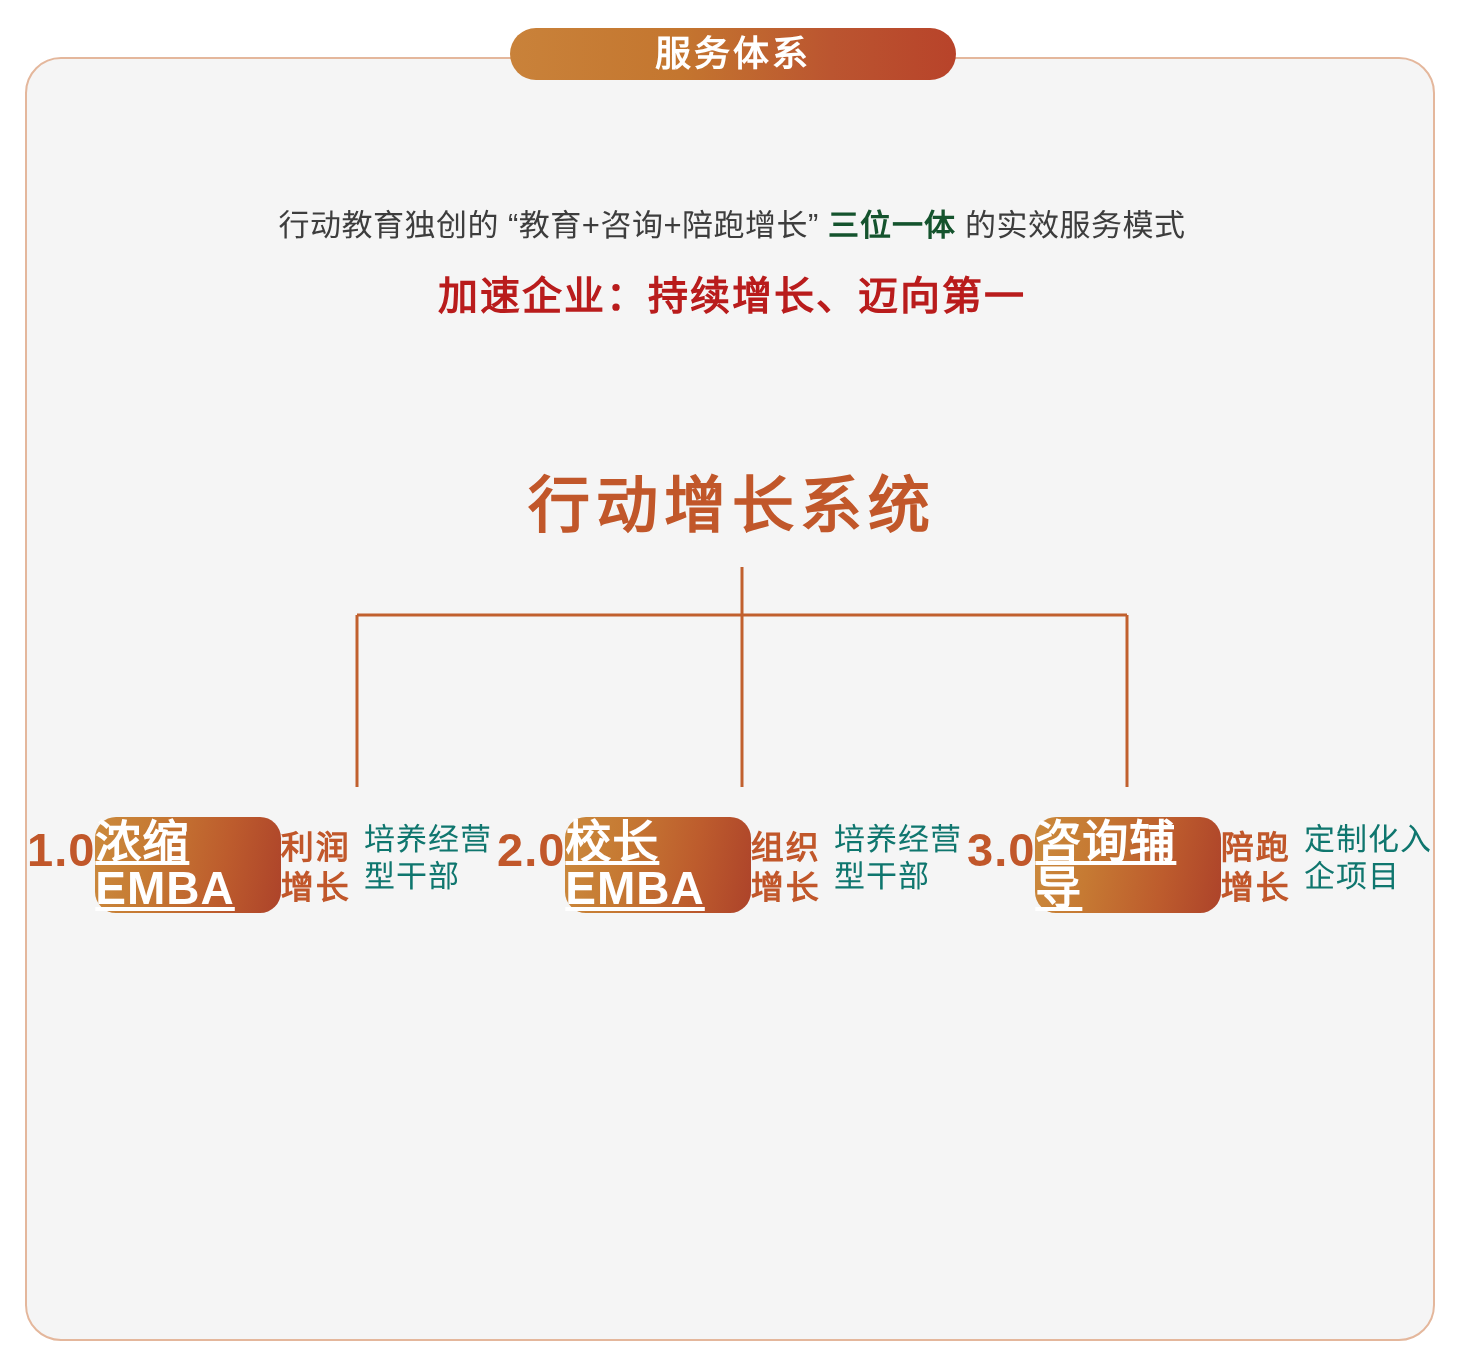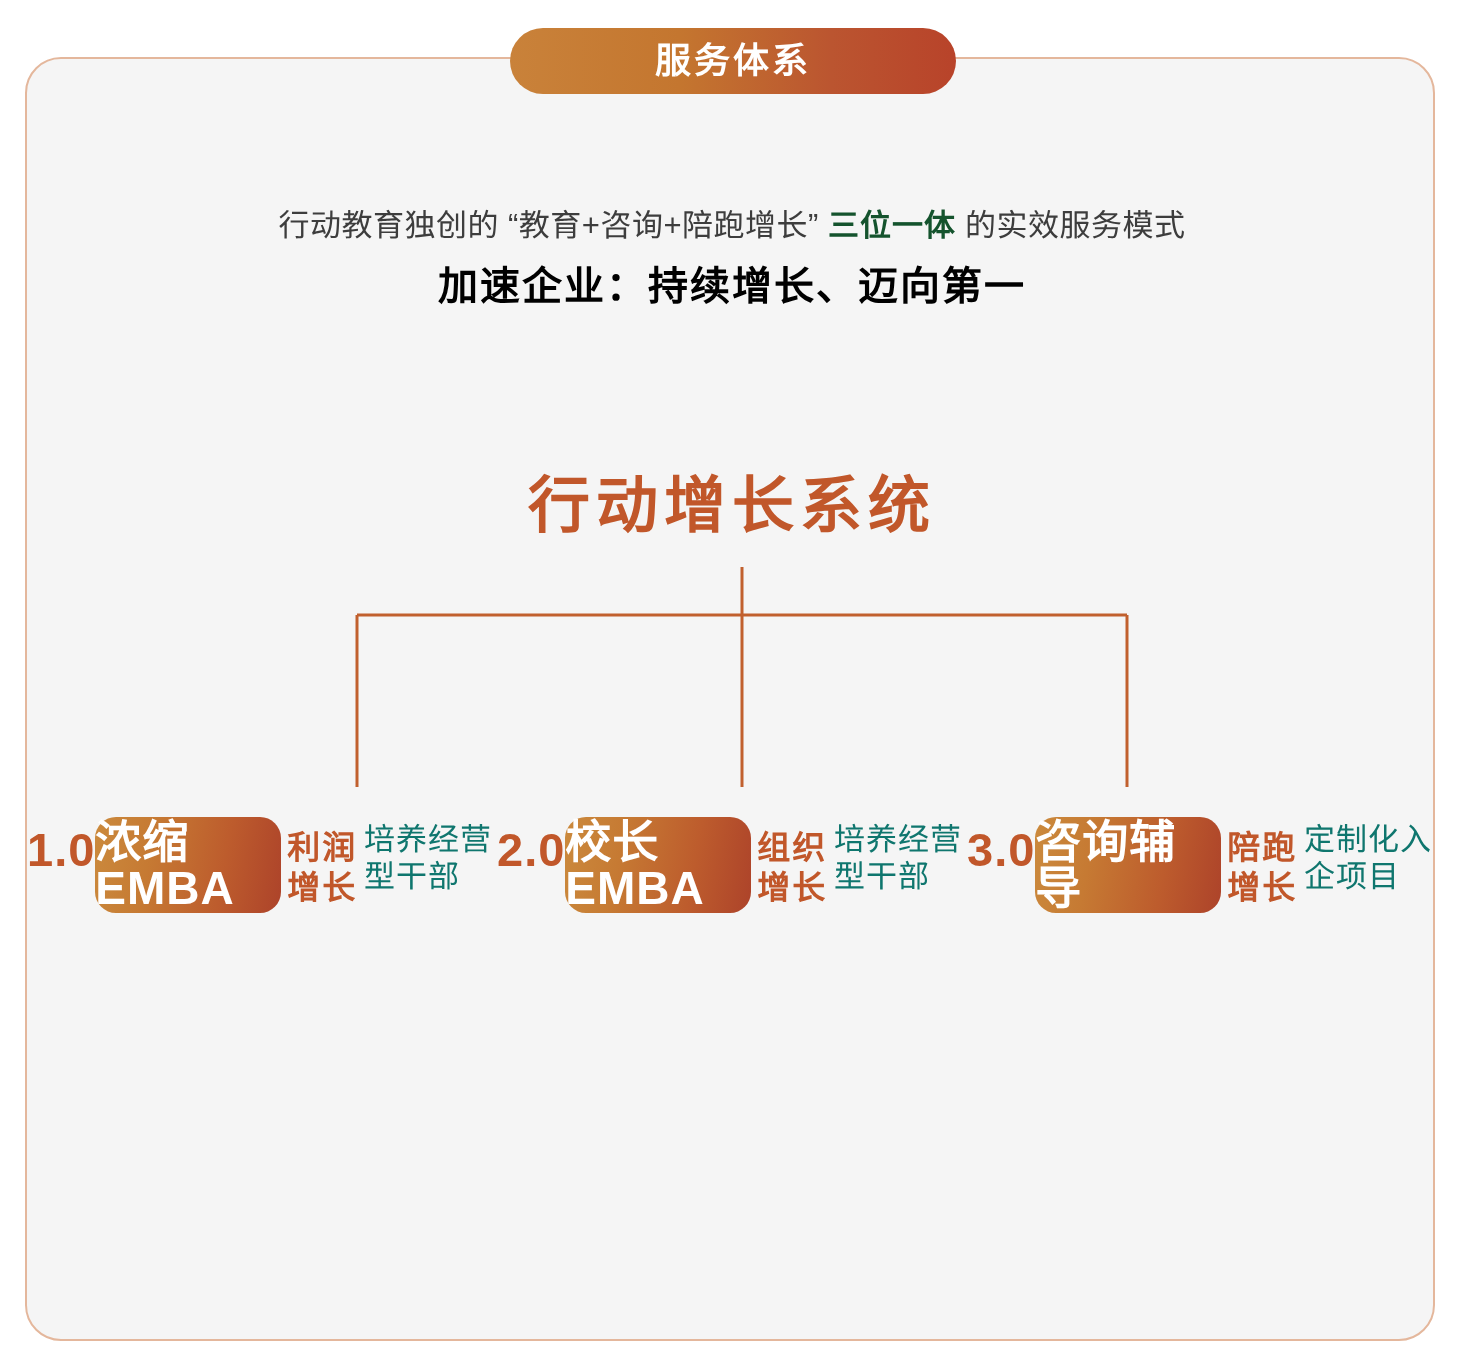--- a/index.html
+++ b/index.html
@@ -35,21 +35,21 @@
     border: 2px solid #e4b79c;
     border-radius: 36px;
   }
 
   
   .header-pill {
     position: absolute;
     left: 510px;
     top: 28px;
     width: 446px;
-    height: 66px;
+    height: 52px;
     border-radius: 33px;
     background: linear-gradient(90deg, #c9823a 0%, #c4762f 38%, #bb5530 72%, #b8432a 100%);
     display: flex;
     align-items: center;
     justify-content: center;
     z-index: 5;
   }
   .header-pill-label {
     color: #ffffff;
     font-size: 36px;
@@ -72,24 +72,24 @@
     line-height: 1.2;
     white-space: nowrap;
     letter-spacing: 0.5px;
   }
   .intro-line1 .hl {
     color: #14532d;
     font-weight: bold;
     letter-spacing: 1px;
   }
   .intro-line2 {
-    margin-top: 18px;
+    margin-top: 28px;
     font-size: 40px;
     font-weight: bold;
-    color: #000000;
+    color: #b91c1c;
     letter-spacing: 2px;
     line-height: 1.2;
     white-space: nowrap;
   }
 
   
   .system-title {
     position: absolute;
     left: 0;
     top: 410px;
@@ -149,30 +149,30 @@
     align-items: center;
     justify-content: center;
     box-sizing: border-box;
   }
   .badge-label {
     color: #ffffff;
     font-size: 46px;
     font-weight: bold;
     letter-spacing: 1px;
     line-height: 1;
+    text-decoration: underline;
   }
 
   .col-heading {
     margin-top: 38px;
     font-size: 33px;
     font-weight: bold;
     color: #c1572a;
     letter-spacing: 2px;
     line-height: 1.2;
-    text-align: center;
   }
   .col-desc {
     margin-top: 18px;
     font-size: 31px;
     color: #0f766e;
     letter-spacing: 1px;
     line-height: 1.2;
   }
 </style>
 </head>

